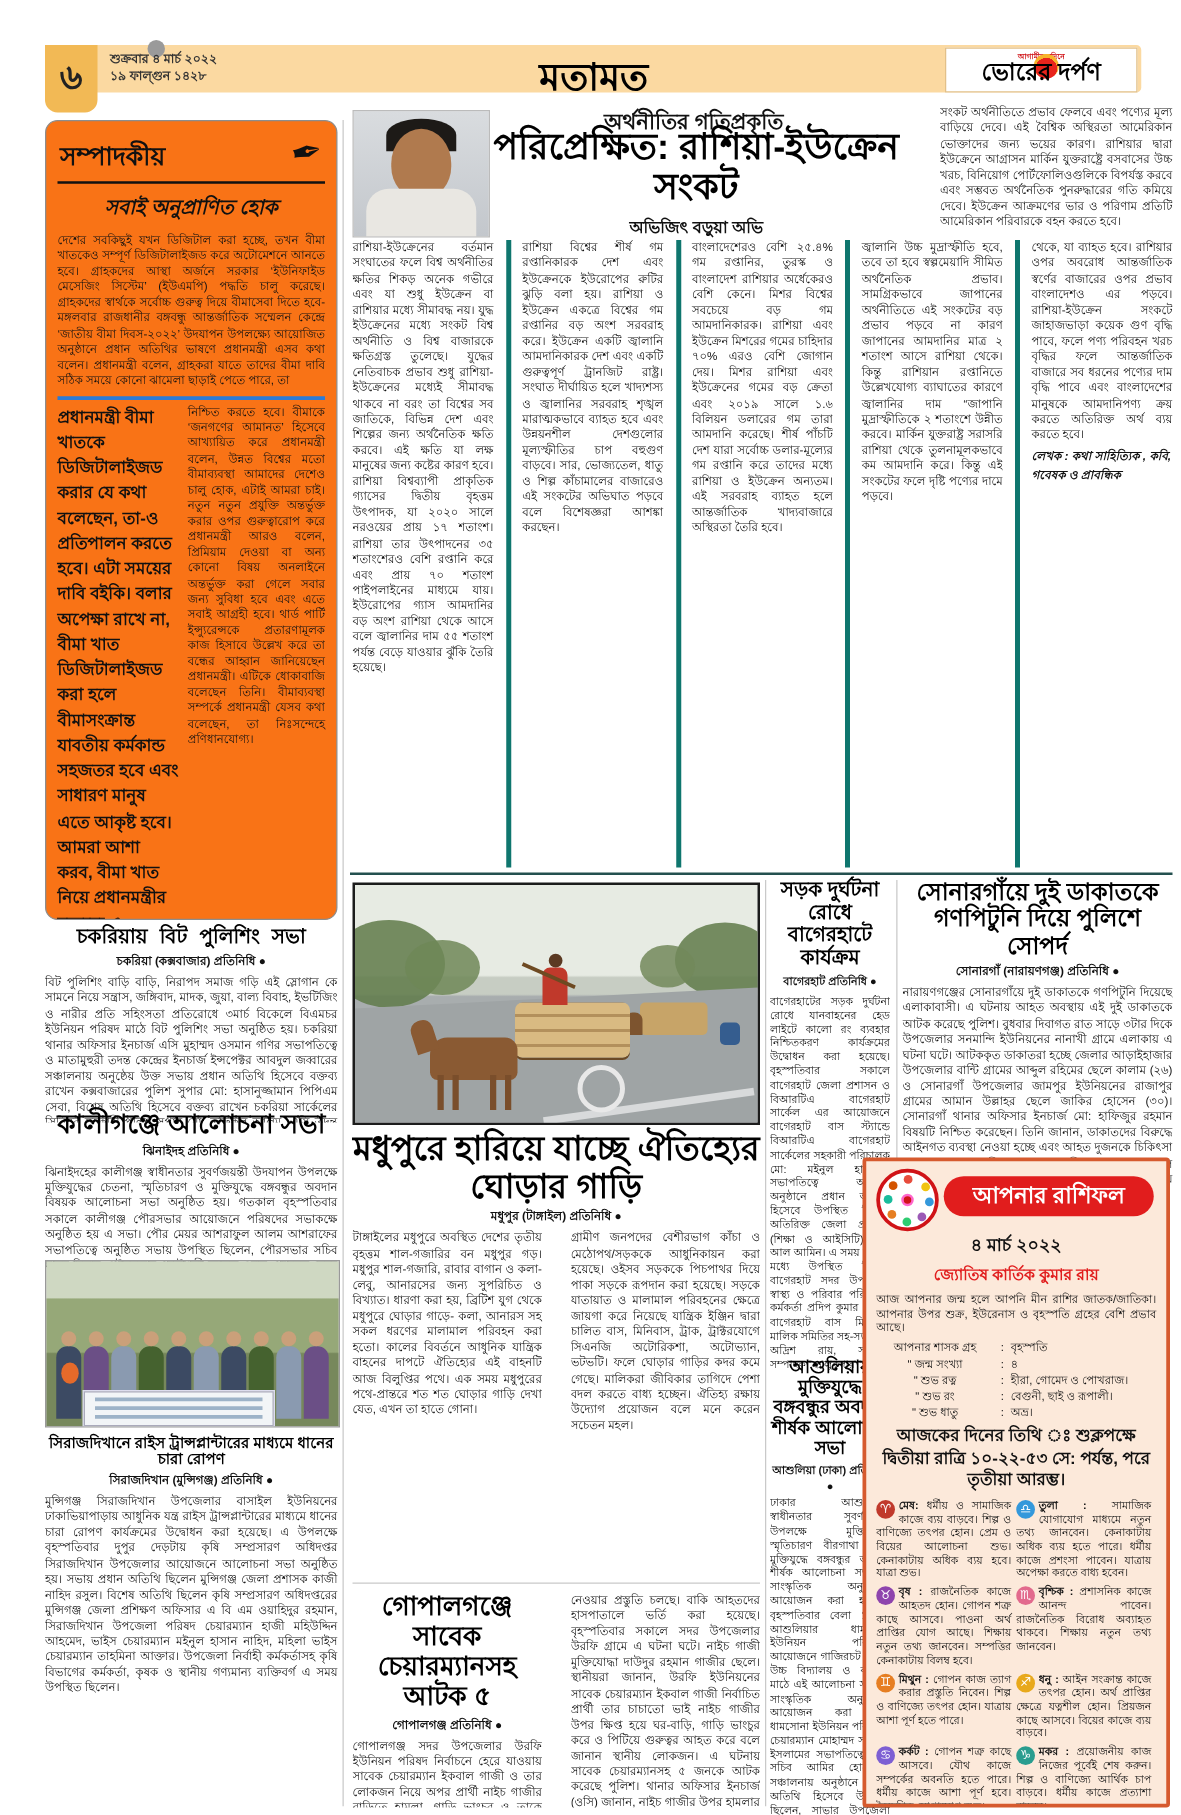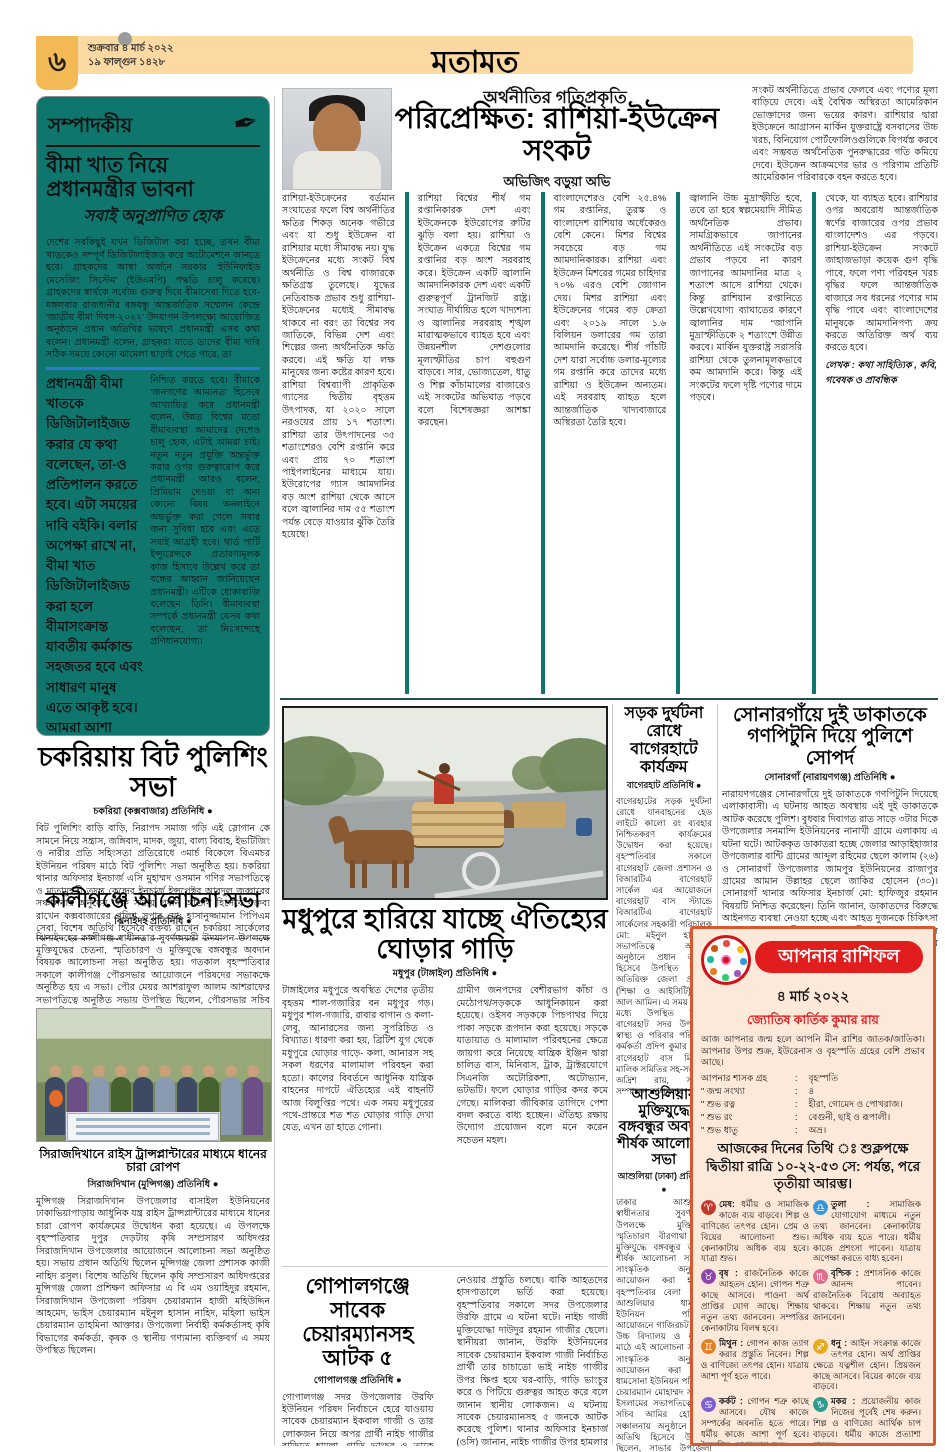--- a/index.html
+++ b/index.html
@@ -25,21 +25,21 @@
                font-size:30px;font-weight:bold;color:#000;}
   .masthead{position:absolute;left:756px;top:38px;width:152px;height:34px;background:#fff;
             border:1px solid #e2c089;display:flex;flex-direction:column;align-items:center;justify-content:center;}
   .masthead .tag{font-size:6px;color:#d01317;font-weight:bold;line-height:1;}
   .masthead .nm{font-size:19px;font-weight:bold;color:#000;line-height:1.05;position:relative;z-index:1;}
   .sun{position:absolute;left:70px;top:4px;width:20px;height:20px;border-radius:50%;
        background:radial-gradient(circle at 50% 60%, #e8241c 0 55%, #f7b32b 56% 75%, transparent 76%);z-index:0;}
 
   
   .editbox{position:absolute;left:36px;top:96px;width:234px;height:640px;border:1.5px solid #8d8d8d;
-           border-radius:10px;padding:8px 9px;box-sizing:border-box;overflow:hidden;background:#0f766e;}
+           border-radius:10px;padding:8px 9px;box-sizing:border-box;overflow:hidden;background:#f97316;}
   .edit-label-row{position:relative;height:40px;border-bottom:2px solid #111;margin-bottom:6px;}
   .edit-label{font-size:20px;font-weight:bold;position:absolute;left:2px;bottom:2px;}
   .pen{position:absolute;right:2px;top:0;font-size:30px;transform:rotate(-12deg);}
   .edit-hl{font-size:21px;font-weight:bold;line-height:1.15;margin:4px 0 2px 0;}
   .edit-sub{font-size:16px;font-style:italic;font-weight:600;text-align:center;margin:2px 0 6px 0;}
   .edit-quote-rule{border-top:3px solid #2b7bd6;margin:6px 0 4px 0;}
   .edit-split{display:flex;gap:7px;}
   .edit-quote{width:47%;font-size:13.5px;font-weight:600;line-height:1.5;}
   .edit-b2{width:53%;}
 
@@ -115,21 +115,21 @@
   .rashi-wheel{position:absolute;left:0;top:0;width:50px;height:50px;border-radius:50%;background:#fff;
                border:3px solid #d01317;box-sizing:border-box;}
   .rashi-wheel i{position:absolute;width:7px;height:7px;border-radius:50%;}
   .rashi-wheel .c{left:17px;top:17px;width:10px;height:10px;background:#d01317;border:2px solid #f6c;box-sizing:border-box;}
   .rashi-title{position:absolute;left:54px;top:6px;width:168px;height:32px;background:#e11d1d;border-radius:16px;
                color:#fff;font-size:18px;font-weight:bold;display:flex;align-items:center;justify-content:center;}
   .rashi-date{text-align:center;font-size:14px;font-weight:bold;margin-top:4px;}
   .rashi-astro{text-align:center;font-size:12.5px;font-weight:bold;color:#e11d1d;margin:2px 0 3px 0;}
   .rashi-intro{font-size:9px;line-height:1.3;text-align:justify;}
   .rashi-attrs{font-size:9px;line-height:1.45;margin:3px 0 2px 0;}
-  .rashi-attrs .row{display:flex;}
+  .rashi-attrs .row{display:flex;text-align:center;}
   .rashi-attrs .lab{width:42%;}
   .rashi-attrs .col{width:6%;}
   .rashi-tithi{font-size:13.5px;font-weight:bold;text-align:center;line-height:1.3;margin:3px 0 4px 0;}
   .zgrid{display:flex;flex-wrap:wrap;}
   .zitem{width:50%;box-sizing:border-box;padding:2px 4px 2px 0;font-size:8.6px;line-height:1.27;text-align:justify;}
   .zic{float:left;width:15px;height:15px;border-radius:50%;color:#fff;font-size:10px;line-height:15px;
        text-align:center;margin:1px 3px 0 0;}
   .zname{font-weight:bold;}
 </style>
 </head>
@@ -138,32 +138,36 @@
 <div class="page bn">
 
   <div class="hdr-strip"></div>
   <div class="pagenum">৬</div>
   <div class="pin"></div>
   <div class="hdr-dates">
     <div>শুক্রবার ৪ মার্চ ২০২২</div>
     <div>১৯ ফাল্গুন ১৪২৮</div>
   </div>
   <div class="hdr-section">মতামত</div>
+  <div class="masthead">
+    <div class="sun"></div>
+    <span class="tag">আগামীর সুদিনে</span>
+    <span class="nm">ভোরের দর্পণ</span>
+  </div>
 
   <div class="vline" style="left:274px;top:96px;height:1349px;"></div>
   <div class="vline" style="left:612px;top:704px;height:741px;"></div>
   <div class="vline" style="left:717px;top:704px;height:376px;"></div>
   <div class="rule-dark"></div>
 
   <div class="editbox">
     <div class="edit-label-row">
       <span class="edit-label">সম্পাদকীয়</span>
       <span class="pen">✒</span>
     </div>
-    <div class="edit-hl">বীমা খাত নিয়ে প্রধানমন্ত্রীর ভাবনা</div>
     <div class="edit-sub">সবাই অনুপ্রাণিত হোক</div>
     <div class="small jt">দেশের সবকিছুই যখন ডিজিটাল করা হচ্ছে, তখন বীমা খাতকেও সম্পূর্ণ ডিজিটালাইজড করে অটোমেশনে আনতে হবে। গ্রাহকদের আস্থা অর্জনে সরকার ‘ইউনিফাইড মেসেজিং সিস্টেম’ (ইউএমপি) পদ্ধতি চালু করেছে। গ্রাহকদের স্বার্থকে সর্বোচ্চ গুরুত্ব দিয়ে বীমাসেবা দিতে হবে- মঙ্গলবার রাজধানীর বঙ্গবন্ধু আন্তর্জাতিক সম্মেলন কেন্দ্রে ‘জাতীয় বীমা দিবস-২০২২’ উদযাপন উপলক্ষ্যে আয়োজিত অনুষ্ঠানে প্রধান অতিথির ভাষণে প্রধানমন্ত্রী এসব কথা বলেন। প্রধানমন্ত্রী বলেন, গ্রাহকরা যাতে তাদের বীমা দাবি সঠিক সময়ে কোনো ঝামেলা ছাড়াই পেতে পারে, তা</div>
     <div class="edit-quote-rule"></div>
     <div class="edit-split">
       <div class="edit-quote">প্রধানমন্ত্রী বীমা খাতকে ডিজিটালাইজড করার যে কথা বলেছেন, তা-ও প্রতিপালন করতে হবে। এটা সময়ের দাবি বইকি। বলার অপেক্ষা রাখে না, বীমা খাত ডিজিটালাইজড করা হলে বীমাসংক্রান্ত যাবতীয় কর্মকান্ড সহজতর হবে এবং সাধারণ মানুষ এতে আকৃষ্ট হবে। আমরা আশা করব, বীমা খাত নিয়ে প্রধানমন্ত্রীর বক্তব্যে এ খাতসংশ্লিষ্ট সবাই অনুপ্রাণিত হবেন এবং সেভাবে এই শিল্পের উৎকর্ষ সাধিত হবে।</div>
       <div class="edit-b2 small jt">নিশ্চিত করতে হবে। বীমাকে ‘জনগণের আমানত’ হিসেবে আখ্যায়িত করে প্রধানমন্ত্রী বলেন, উন্নত বিশ্বের মতো বীমাব্যবস্থা আমাদের দেশেও চালু হোক, এটাই আমরা চাই। নতুন নতুন প্রযুক্তি অন্তর্ভুক্ত করার ওপর গুরুত্বারোপ করে প্রধানমন্ত্রী আরও বলেন, প্রিমিয়াম দেওয়া বা অন্য কোনো বিষয় অনলাইনে অন্তর্ভুক্ত করা গেলে সবার জন্য সুবিধা হবে এবং এতে সবাই আগ্রহী হবে। থার্ড পার্টি ইন্স্যুরেন্সকে প্রতারণামূলক কাজ হিসাবে উল্লেখ করে তা বন্ধের আহ্বান জানিয়েছেন প্রধানমন্ত্রী। এটিকে ধোকাবাজি বলেছেন তিনি। বীমাব্যবস্থা সম্পর্কে প্রধানমন্ত্রী যেসব কথা বলেছেন, তা নিঃসন্দেহে প্রণিধানযোগ্য।</div>
     </div>
 
   </div>
 
@@ -181,21 +185,21 @@
     <div class="mc small jt">রাশিয়া বিশ্বের শীর্ষ গম রপ্তানিকারক দেশ এবং ইউক্রেনকে ইউরোপের রুটির ঝুড়ি বলা হয়। রাশিয়া ও ইউক্রেন একত্রে বিশ্বের গম রপ্তানির বড় অংশ সরবরাহ করে। ইউক্রেন একটি জ্বালানি আমদানিকারক দেশ এবং একটি গুরুত্বপূর্ণ ট্রানজিট রাষ্ট্র। সংঘাত দীর্ঘায়িত হলে খাদ্যশস্য ও জ্বালানির সরবরাহ শৃঙ্খল মারাত্মকভাবে ব্যাহত হবে এবং উন্নয়নশীল দেশগুলোর মূল্যস্ফীতির চাপ বহুগুণ বাড়বে। সার, ভোজ্যতেল, ধাতু ও শিল্প কাঁচামালের বাজারেও এই সংকটের অভিঘাত পড়বে বলে বিশেষজ্ঞরা আশঙ্কা করছেন।</div>
     <div class="mc small jt">বাংলাদেশেরও বেশি ২৫.৪% গম রপ্তানির, তুরস্ক ও বাংলাদেশ রাশিয়ার অর্ধেকেরও বেশি কেনে। মিশর বিশ্বের সবচেয়ে বড় গম আমদানিকারক। রাশিয়া এবং ইউক্রেন মিশরের গমের চাহিদার ৭০% এরও বেশি জোগান দেয়। মিশর রাশিয়া এবং ইউক্রেনের গমের বড় ক্রেতা এবং ২০১৯ সালে ১.৬ বিলিয়ন ডলারের গম তারা আমদানি করেছে। শীর্ষ পাঁচটি দেশ যারা সর্বোচ্চ ডলার-মূল্যের গম রপ্তানি করে তাদের মধ্যে রাশিয়া ও ইউক্রেন অন্যতম। এই সরবরাহ ব্যাহত হলে আন্তর্জাতিক খাদ্যবাজারে অস্থিরতা তৈরি হবে।</div>
     <div class="mc small jt">জ্বালানি উচ্চ মুদ্রাস্ফীতি হবে, তবে তা হবে স্বল্পমেয়াদি সীমিত অর্থনৈতিক প্রভাব। সামগ্রিকভাবে জাপানের অর্থনীতিতে এই সংকটের বড় প্রভাব পড়বে না কারণ জাপানের আমদানির মাত্র ২ শতাংশ আসে রাশিয়া থেকে। কিন্তু রাশিয়ান রপ্তানিতে উল্লেখযোগ্য ব্যাঘাতের কারণে জ্বালানির দাম “জাপানি মুদ্রাস্ফীতিকে ২ শতাংশে উন্নীত করবে। মার্কিন যুক্তরাষ্ট্র সরাসরি রাশিয়া থেকে তুলনামূলকভাবে কম আমদানি করে। কিন্তু এই সংকটের ফলে দৃষ্টি পণ্যের দামে পড়বে।</div>
     <div class="mc">
       <div class="small jt">থেকে, যা ব্যাহত হবে। রাশিয়ার ওপর অবরোধ আন্তর্জাতিক স্বর্ণের বাজারের ওপর প্রভাব বাংলাদেশও এর পড়বে। রাশিয়া-ইউক্রেন সংকটে জাহাজভাড়া কয়েক গুণ বৃদ্ধি পাবে, ফলে পণ্য পরিবহন খরচ বৃদ্ধির ফলে আন্তর্জাতিক বাজারে সব ধরনের পণ্যের দাম বৃদ্ধি পাবে এবং বাংলাদেশের মানুষকে আমদানিপণ্য ক্রয় করতে অতিরিক্ত অর্থ ব্যয় করতে হবে।</div>
       <div class="signature">লেখক : কথা সাহিত্যিক , কবি, গবেষক ও প্রাবন্ধিক</div>
     </div>
   </div>
 
   <div class="leftcol" style="top:742px;">
-    <div class="art-hl-c" style="font-size:27px;">চকরিয়ায় বিট পুলিশিং সভা</div>
+    <div class="art-hl-c" style="font-size:16px;font-family:Liberation Mono, monospace;">চকরিয়ায় বিট পুলিশিং সভা</div>
     <div class="byline">চকরিয়া (কক্সবাজার) প্রতিনিধি ●</div>
     <div class="small jt" style="height:118px;overflow:hidden;">বিট পুলিশিং বাড়ি বাড়ি, নিরাপদ সমাজ গড়ি এই স্লোগান কে সামনে নিয়ে সন্ত্রাস, জঙ্গিবাদ, মাদক, জুয়া, বাল্য বিবাহ, ইভটিজিং ও নারীর প্রতি সহিংসতা প্রতিরোধে ৩মার্চ বিকেলে বিএমচর ইউনিয়ন পরিষদ মাঠে বিট পুলিশিং সভা অনুষ্ঠিত হয়। চকরিয়া থানার অফিসার ইনচার্জ এসি মুহাম্মদ ওসমান গণির সভাপতিত্বে ও মাতামুহুরী তদন্ত কেন্দ্রের ইনচার্জ ইন্সপেক্টর আবদুল জব্বারের সঞ্চালনায় অনুষ্ঠেয় উক্ত সভায় প্রধান অতিথি হিসেবে বক্তব্য রাখেন কক্সবাজারের পুলিশ সুপার মো: হাসানুজ্জামান পিপিএম সেবা, বিশেষ অতিথি হিসেবে বক্তব্য রাখেন চকরিয়া সার্কেলের সিনিয়র সহকারী পুলিশ সুপার মো: তফিকুল আলম, এসি তদন্ত ইন্সপেক্টর মো: জুয়েল ইসলাম, বিএমচর ইউনিয়ন পরিষদের চেয়ারম্যান এস এম জাহাঙ্গীর আলম, পূর্ব বড় ভেওলা ইউপির চেয়ারম্যান ফারহানা আফরিন মুন্না। এ সময় সাংবাদিক নেতৃবৃন্দ, ইউপি সদস্যগণ, ইমাম, বিভিন্ন শিক্ষাপ্রতিষ্ঠানের শিক্ষক, ছাত্র-ছাত্রী সহ বিভিন্ন শ্রেণী পেশার লোকজন উপস্থিত ছিলেন।</div>
   </div>
 
   <div class="leftcol" style="top:888px;">
     <div class="art-hl-c" style="font-size:21px;">কালীগঞ্জে আলোচনা সভা</div>
     <div class="byline">ঝিনাইদহ প্রতিনিধি ●</div>
     <div class="small jt" style="height:82px;overflow:hidden;">ঝিনাইদহের কালীগঞ্জ স্বাধীনতার সুবর্ণজয়ন্তী উদযাপন উপলক্ষে মুক্তিযুদ্ধের চেতনা, স্মৃতিচারণ ও মুক্তিযুদ্ধে বঙ্গবন্ধুর অবদান বিষয়ক আলোচনা সভা অনুষ্ঠিত হয়। গতকাল বৃহস্পতিবার সকালে কালীগঞ্জ পৌরসভার আয়োজনে পরিষদের সভাকক্ষে অনুষ্ঠিত হয় এ সভা। পৌর মেয়র আশরাফুল আলম আশরাফের সভাপতিত্বে অনুষ্ঠিত সভায় উপস্থিত ছিলেন, পৌরসভার সচিব মাসুম বিল্লাহ, পৌরসভার প্রকৌশলী আব্দুল ওহাব, প্যানেল মেয়র মনিরুজ্জামান রিন্টু, পৌর কাউন্সিলর মেহেদী হাসান সজল, বদিউজ্জামান বাবু, মোক্তার হোসেন, ফিরোজ হোসেন সেন্টু, রুবেল হোসেন, রিগান, লিটন হোসেন, মহিলা কাউন্সিলর আনোয়ারা ও মমতাজ বেগম ও রীনা বেগমসহ পৌরসভার কর্মকর্তা-কর্মচারীরা। আগামী ২৬ মার্চ স্বাধীনতার সুবর্ণজয়ন্তী উদযাপন উপলক্ষে করণীয় নিয়ে আলোচনা করা হয়।</div>
   </div>
 

